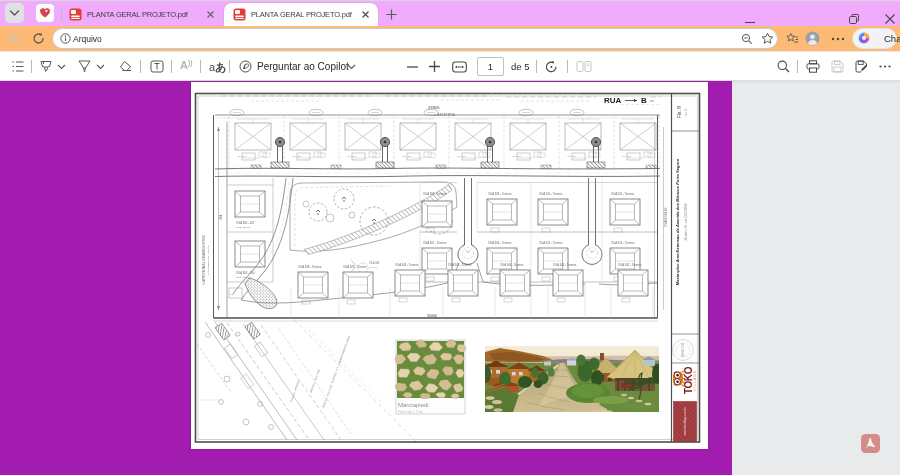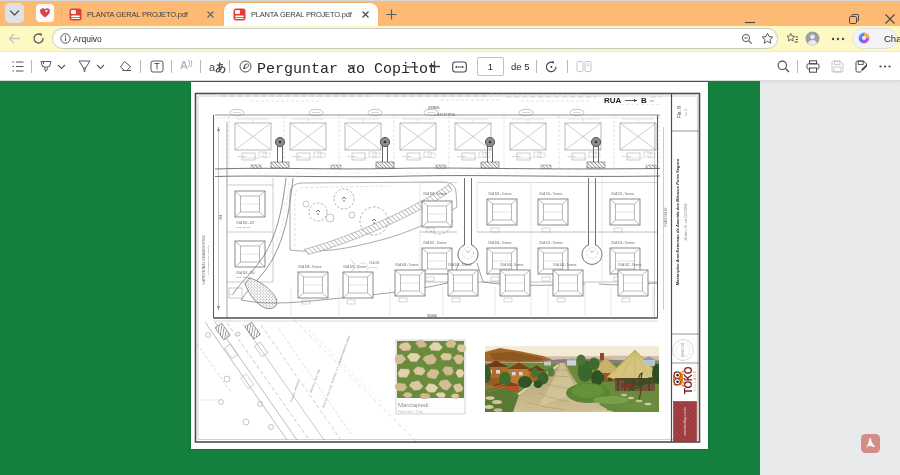--- a/index.html
+++ b/index.html
@@ -1,21 +1,21 @@
 <!DOCTYPE html>
 <html><head><meta charset="utf-8">
 <style>
 html,body{margin:0;padding:0;}
 body{width:900px;height:475px;overflow:hidden;font-family:"Liberation Sans",sans-serif;background:#e9eaeb;}
 .abs{position:absolute;}
 #win{position:relative;width:900px;height:475px;}
-#tabbar{position:absolute;left:0;top:0;width:900px;height:26px;background:#fdba74;border-top:1px solid #d6d7d9;box-sizing:border-box;text-decoration:underline;}
-#addr{position:absolute;left:0;top:26px;width:900px;height:25px;background:#fef9c3;}
+#tabbar{position:absolute;left:0;top:0;width:900px;height:26px;background:#f0abfc;border-top:1px solid #d6d7d9;box-sizing:border-box;text-decoration:underline;}
+#addr{position:absolute;left:0;top:26px;width:900px;height:25px;background:#fdba74;}
 #tbar{position:absolute;left:0;top:51px;width:900px;height:30px;background:#ffffff;border-top:1px solid #e8e9ea;border-bottom:1px solid #dcdddf;box-sizing:border-box;box-shadow:0 1px 2px rgba(0,0,0,0.06);}
-#content{position:absolute;left:0;top:81px;width:732px;height:394px;background:#15803d;padding-left:28px;}
+#content{position:absolute;left:0;top:81px;width:732px;height:394px;background:#a21caf;}
 #page{position:absolute;left:191px;top:1px;width:517px;height:367px;background:#ffffff;box-shadow:0 0 2px rgba(0,0,0,0.28);}
 .tabtxt{font-size:7.5px;letter-spacing:-0.2px;color:#3b3e42;white-space:nowrap;}
 .sep{position:absolute;width:1px;background:#b8babd;}
 svg{display:block;}
 </style></head>
 <body>
 <div id="win">
 
 <div id="tabbar">
   <div class="abs" style="left:5px;top:2px;width:19px;height:20px;background:#dfe1e4;border-radius:5px;"></div>
@@ -157,21 +157,21 @@
       </svg>
   <div class="sep" style="left:171px;top:8px;height:13px;"></div>
   <div class="abs" style="left:180px;top:7px;font-size:11px;color:#b4b7ba;font-weight:bold;">A<span style="font-size:7px;vertical-align:4px;">))</span></div>
   <div class="sep" style="left:200px;top:8px;height:13px;"></div>
   <div class="abs" style="left:209px;top:8px;font-size:11px;color:#46494d;">a<span style="font-weight:bold;">あ</span></div>
   <div class="sep" style="left:229px;top:8px;height:13px;"></div>
   <svg class="abs" style="left:239px;top:8px" width="13" height="13" viewBox="0 0 13 13">
         <circle cx="6.5" cy="6.5" r="5.5" fill="none" stroke="#46494d" stroke-width="1"></circle>
         <path d="M4.3 8.7 C5.5 5 7.5 3 9.3 4.3 C10.6 5.3 8.8 8.2 4.3 8.7 Z M6.2 4.1 Q5.1 6.5 5.6 8.9" fill="none" stroke="#46494d" stroke-width="0.9"></path>
       </svg>
-  <div class="abs" style="left:257px;top:9px;font-size:15px;color:#26282b;font-family:Liberation Mono, monospace;">Perguntar ao Copilot</div>
+  <div class="abs" style="left:257px;top:9px;font-size:10px;color:#26282b;">Perguntar ao Copilot</div>
   <svg class="abs" style="left:347px;top:12px" width="9" height="6" viewBox="0 0 9 6">
         <path d="M1 1 L4.5 4.5 L8 1" stroke="#55585c" stroke-width="1.1" fill="none"></path>
       </svg>
   <svg class="abs" style="left:407px;top:14px" width="11" height="2" viewBox="0 0 11 2">
         <path d="M0 1 H11" stroke="#46494d" stroke-width="1.3"></path>
       </svg>
   <svg class="abs" style="left:429px;top:9px" width="11" height="11" viewBox="0 0 11 11">
         <path d="M5.5 0 V11 M0 5.5 H11" stroke="#46494d" stroke-width="1.3"></path>
       </svg>
   <svg class="abs" style="left:452px;top:9px" width="15" height="12" viewBox="0 0 15 12">

